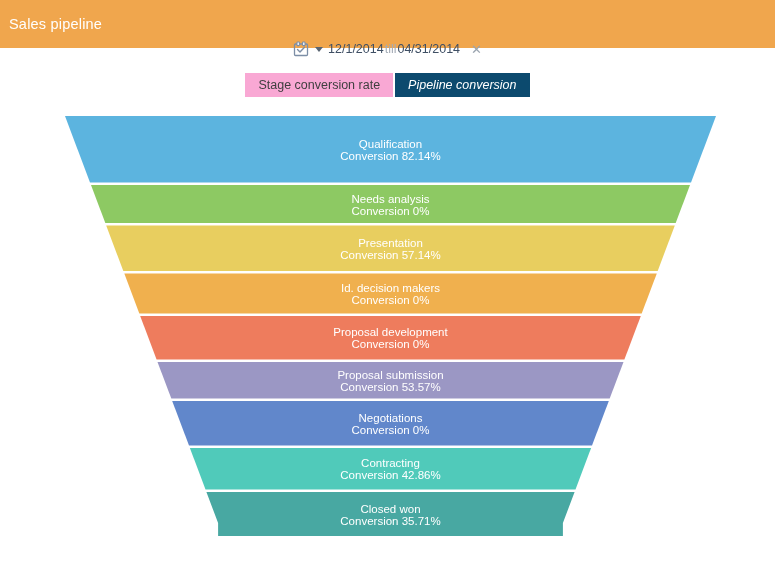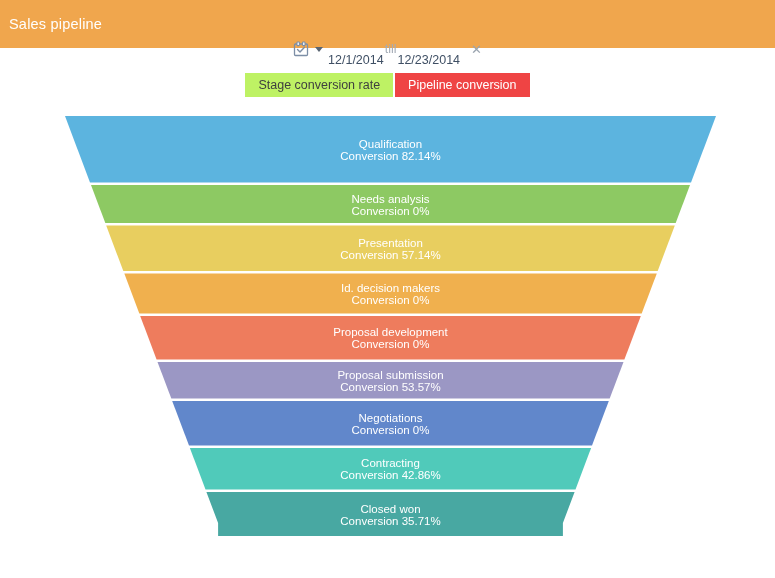--- a/index.html
+++ b/index.html
@@ -43,26 +43,26 @@
     font-size: 13px; color: #9AA4AF; cursor: pointer; margin-left: 6px;
     line-height: 1;
   }
 
   
   .tabs {
     position: absolute; top: 73px; left: 0; right: 0; height: 24px;
     display: flex; align-items: stretch; justify-content: center;
   }
   .tab {
-    background: #bef264; color: #3F3F3F;
+    background: #f9a8d4; color: #3F3F3F;
     font-size: 12.5px; line-height: 24px;
     padding: 0 13px; margin: 0 1px;
     cursor: pointer; white-space: nowrap;
   }
-  .tab.selected { background: #ef4444; color: #ffffff; }
+  .tab.selected { background: #0c4a6e; color: #ffffff; font-style: italic; }
 
   
   .funnel-svg { position: absolute; top: 0; left: 0; }
   .seg-label {
     fill: #ffffff; font-family: "Liberation Sans", sans-serif;
     font-size: 11.5px; text-anchor: middle; pointer-events: none;
   }
   polygon { cursor: pointer; }
 </style>
 </head>
@@ -107,24 +107,24 @@
   <div class="date-row">
     <span class="cal-btn">
       <svg class="cal-icon" viewBox="0 0 16 16">
         <rect x="1.5" y="3" width="13" height="11.5" rx="1" fill="none" stroke="#7C8EA6" stroke-width="1.3"></rect>
         <rect x="4" y="1" width="2.4" height="3.6" rx="0.6" fill="#ffffff" stroke="#7C8EA6" stroke-width="1.1"></rect>
         <rect x="9.6" y="1" width="2.4" height="3.6" rx="0.6" fill="#ffffff" stroke="#7C8EA6" stroke-width="1.1"></rect>
         <path d="M4.5 8.5 L7 11 L11.5 6.2" fill="none" stroke="#7C8EA6" stroke-width="1.4" stroke-linecap="round" stroke-linejoin="round"></path>
       </svg>
       <span class="caret"></span>
     </span>
-    <span style="display:flex;align-items:flex-end;">
+    <span style="display:flex;align-items:center;">
       <span class="date-text">12/1/2014</span>
       <span class="date-till">till</span>
-      <span class="date-text">12/23/2014</span>
+      <span class="date-text">04/31/2014</span>
     </span>
     <span class="date-clear">✕</span>
   </div>
 
   <div class="tabs">
       <div class="tab">Stage conversion rate</div>
       <div class="tab selected">Pipeline conversion</div>
     </div>
 
 </div>

